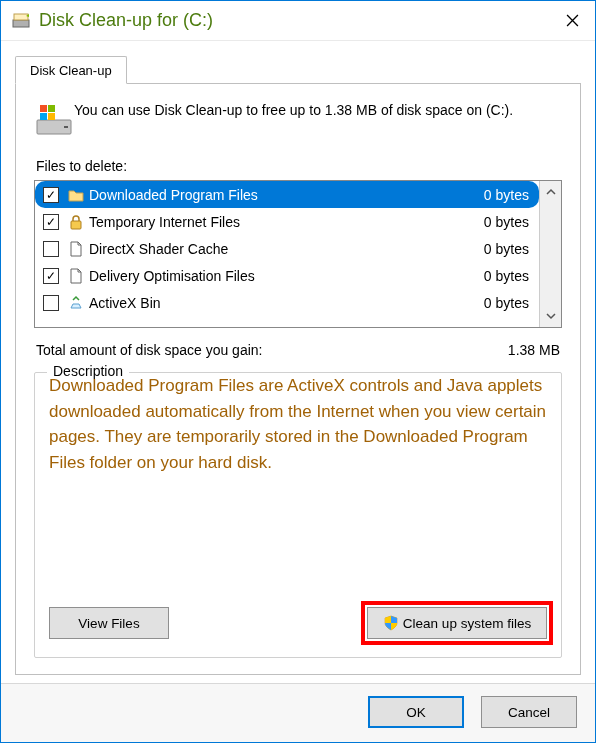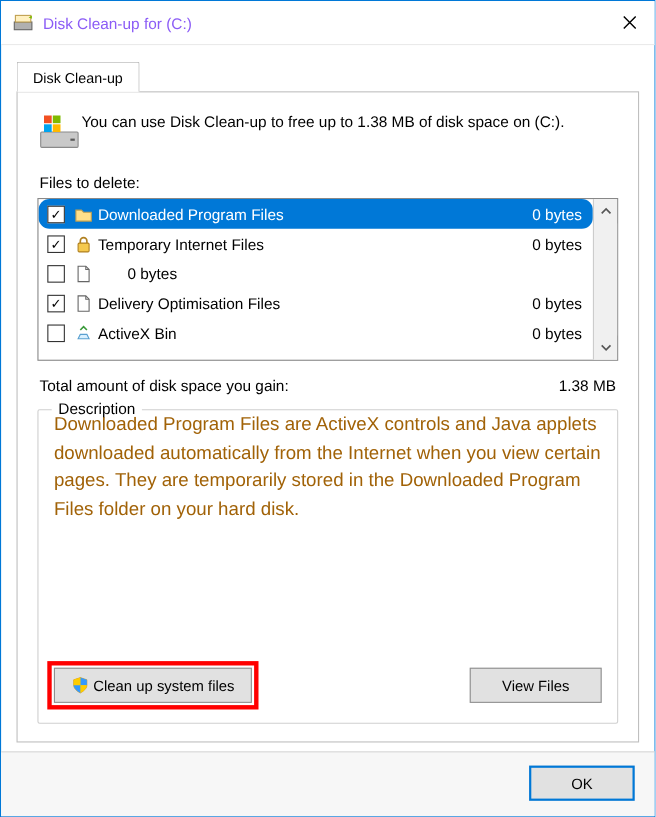--- a/index.html
+++ b/index.html
@@ -24,21 +24,21 @@
       align-items: center;
       padding-left: 10px;
       background: #fff;
       border-bottom: 1px solid #eaeaea;
     }
     .titlebar-icon {
       width: 20px; height: 20px;
       margin-right: 8px;
       display:flex;align-items:center;justify-content:center;
     }
-    .titlebar-title { font-size: 14px; color: #8b5cf6; }
+    .titlebar-title { font-size: 18px; color: #4d7c0f; }
     .titlebar-spacer { flex: 1; }
     .titlebar-close {
       width: 46px; height: 36px;
       display: flex; align-items: center; justify-content: center;
       font-size: 16px; color:#000;
       font-family: Arial, sans-serif;
     }
 
     
     .content {
@@ -291,20 +291,21 @@
               <span class="file-size">0 bytes</span>
             </div>
             <div class="file-row">
               <span class="file-check "></span>
               <span class="file-icon">
                 <svg viewBox="0 0 18 18" width="18" height="18">
                   <path d="M4 2h7l3 3v11H4z" fill="#fff" stroke="#666"></path>
                   <path d="M11 2v3h3" fill="none" stroke="#666"></path>
                 </svg>
               </span>
+              <span class="file-name">DirectX Shader Cache</span>
               <span class="file-size">0 bytes</span>
             </div>
             <div class="file-row">
               <span class="file-check checked"></span>
               <span class="file-icon">
                 <svg viewBox="0 0 18 18" width="18" height="18">
                   <path d="M4 2h7l3 3v11H4z" fill="#fff" stroke="#666"></path>
                   <path d="M11 2v3h3" fill="none" stroke="#666"></path>
                 </svg>
               </span>
@@ -341,40 +342,43 @@
       <div class="total-row">
         <span class="label">Total amount of disk space you gain:</span>
         <span class="value">1.38 MB</span>
       </div>
 
       <div class="groupbox">
         <span class="group-legend">Description</span>
         <div class="desc-text">Downloaded Program Files are ActiveX controls and Java applets downloaded automatically from the Internet when you view certain pages. They are temporarily stored in the Downloaded Program Files folder on your hard disk.</div>
 
         <div class="group-buttons">
+          <button class="btn" style="min-width:120px;">
+            <span>View Files</span>
+          </button>
           <button class="btn highlight-red" style="min-width:180px;">
             <span class="shield-icon">
               <svg viewBox="0 0 16 16" width="16" height="16">
                 <path d="M8 1 L14 3 V8 C14 12 8 15 8 15 C8 15 2 12 2 8 V3 Z" fill="#ffcc00" stroke="#c08000" stroke-width="0.5"></path>
                 <path d="M8 1 L14 3 V8 L8 8 Z" fill="#3399ff"></path>
                 <path d="M8 8 L2 8 V3 L8 1 Z" fill="#ffcc00"></path>
                 <path d="M8 8 L14 8 C14 12 8 15 8 15 Z" fill="#ffcc00"></path>
                 <path d="M8 8 L2 8 C2 12 8 15 8 15 Z" fill="#3399ff"></path>
               </svg>
             </span>
             <span>Clean up system files</span>
           </button>
-          <button class="btn" style="min-width:120px;">
-            <span>View Files</span>
-          </button>
         </div>
       </div>
 
     </div>
   </div>
 
   <div class="bottombar">
     <button class="btn primary">
       <span>OK</span>
     </button>
+    <button class="btn">
+      <span>Cancel</span>
+    </button>
   </div>
 
 </div>
 
 </body></html>

